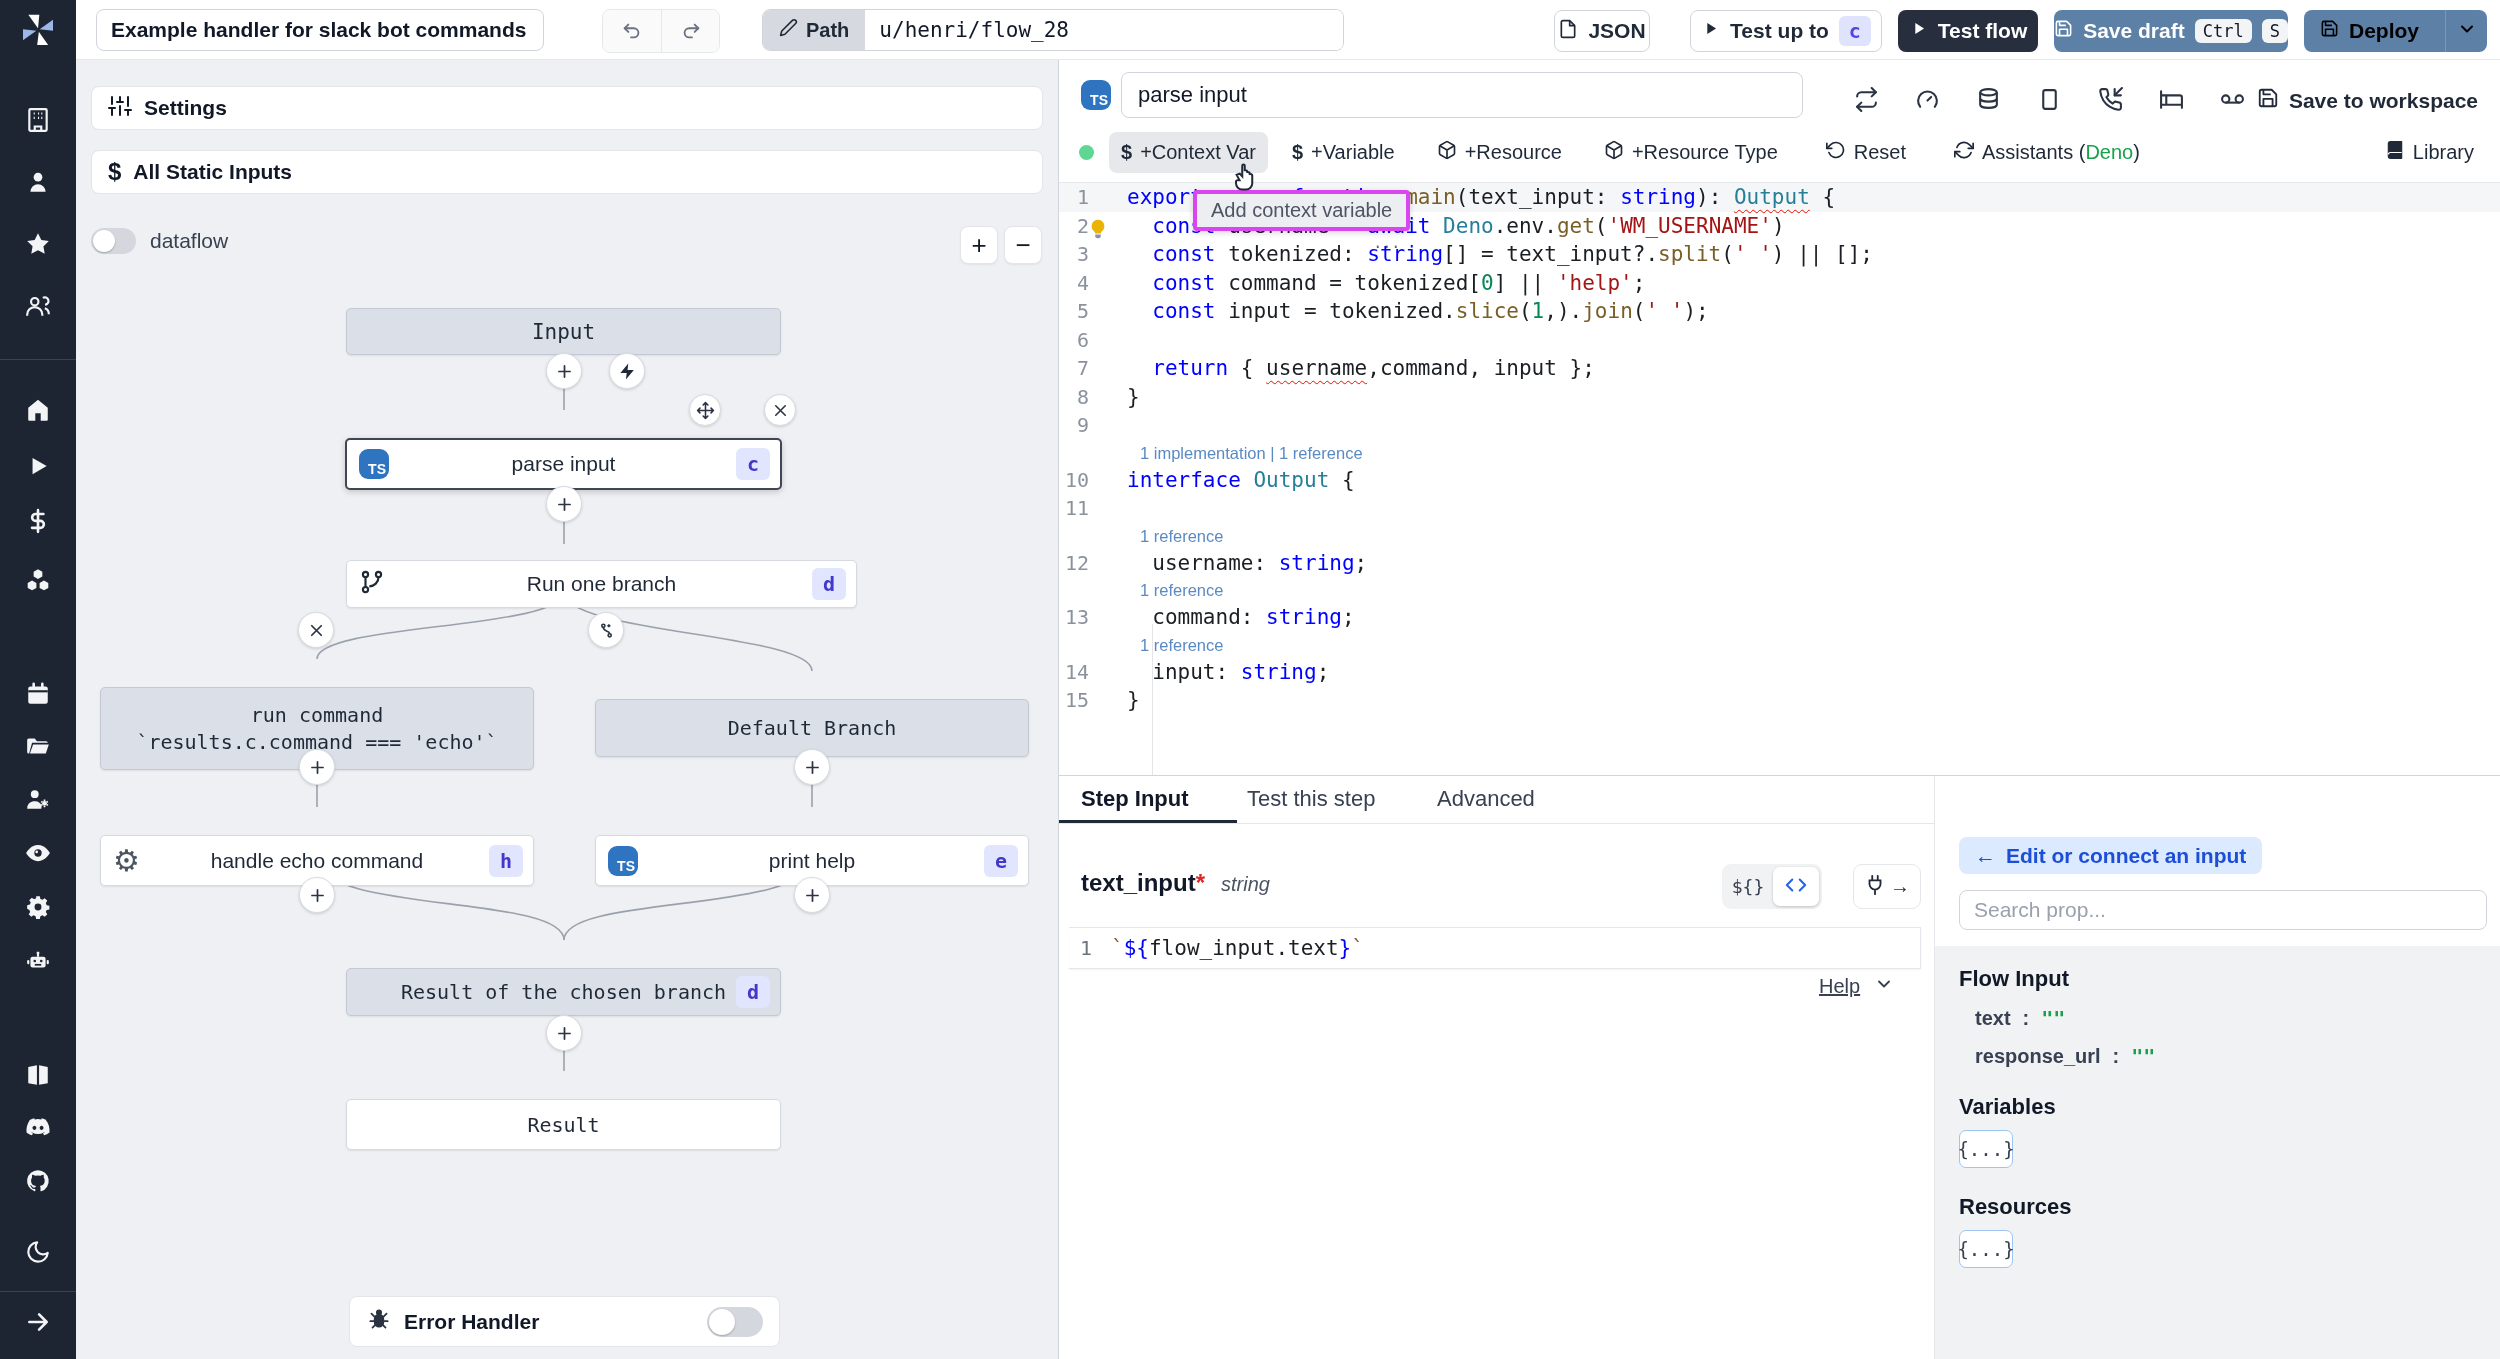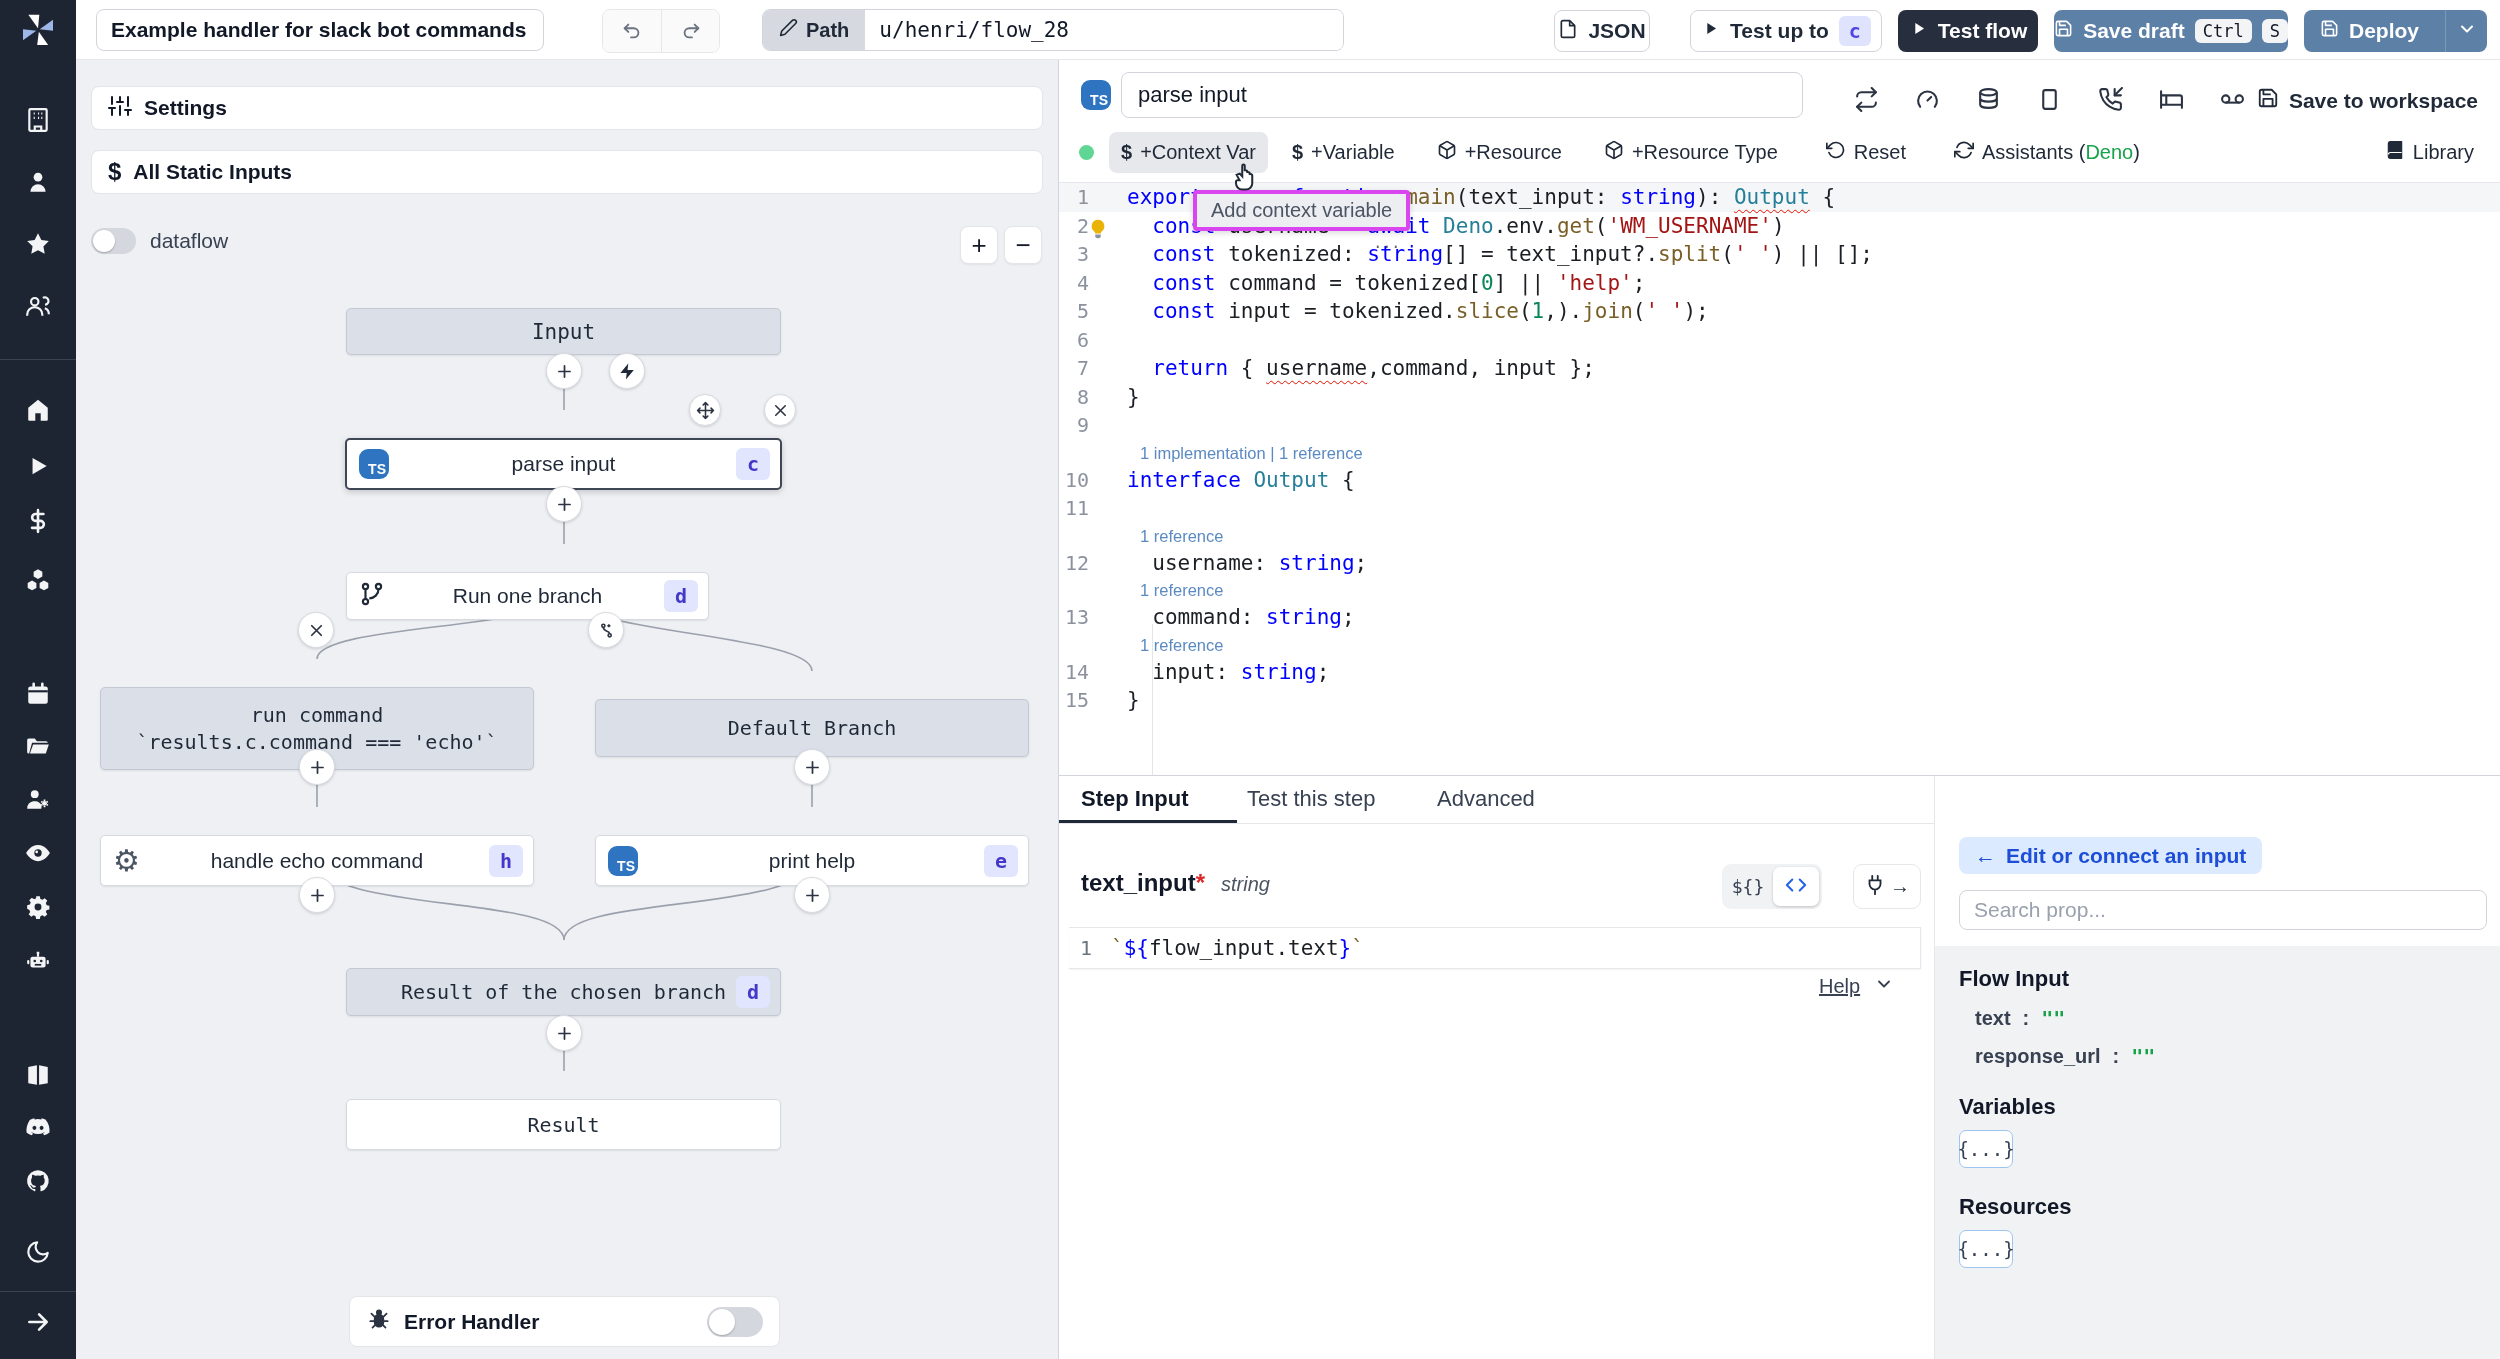--- a/index.html
+++ b/index.html
@@ -28,21 +28,21 @@
   .pathgrp { position:absolute; left:686px; top:9px; height:42px; display:flex; border:1px solid #d1d5db; border-radius:8px; overflow:hidden; }
   .pathlabel { display:flex; align-items:center; gap:8px; background:#d6dae0; color:#1f2937; font-weight:700; font-size:20px; padding:0 16px; }
   .pathval { width:478px; border:none; outline:none; font-size:21px; color:#111827; padding:0 14px;
     font-family:"DejaVu Sans Mono",monospace; }
   .tb-btn { position:absolute; top:10px; height:42px; display:flex; align-items:center; justify-content:center;
     gap:10px; border-radius:8px; font-size:21px; font-weight:600; cursor:pointer; }
   .btn-json { left:1478px; width:96px; border:1px solid #d1d5db; background:#fff; color:#1f2937; }
   .btn-testupto { left:1614px; width:192px; border:1px solid #d1d5db; background:#fff; color:#1f2937; }
   .btn-testflow { left:1822px; width:140px; background:#272e3d; color:#fff; }
   .btn-savedraft { left:1978px; width:234px; background:#5d80a6; color:#fff; }
-  .btn-deploy { left:2228px; width:183px; background:#5d80a6; color:#ffffff; padding:0; }
+  .btn-deploy { left:2228px; width:183px; background:#5d80a6; color:#000000; padding:0; }
   .badge-ind { background:#dfe3fd; color:#4f46e5; font-family:"DejaVu Sans Mono",monospace;
     border-radius:6px; padding:3px 10px; font-size:20px; font-weight:700; }
   .kbd { background:#f3f4f6; color:#111827; border-radius:6px; padding:2px 8px; font-size:17px;
     font-family:"DejaVu Sans Mono",monospace; font-weight:400; }
   .deploy-main { display:flex; align-items:center; gap:10px; padding:0 16px; height:100%; }
   .deploy-caret { display:flex; align-items:center; justify-content:center; width:48px; height:100%;
     border-left:1px solid #7b97b6; }
 
   .content { position:relative; display:flex; height:1299px; }
 
@@ -370,21 +370,21 @@
           <svg viewBox="0 0 24 24" fill="none" stroke="currentColor" stroke-width="2" stroke-linecap="round" stroke-linejoin="round">
               <path d="M12 2v20M2 12h20M12 2 9 5m3-3 3 3M12 22l-3-3m3 3 3-3M2 12l3-3m-3 3 3 3M22 12l-3-3m3 3-3 3"></path>
             </svg>
         </div>
         <div class="fab fab32" style="left:704px;top:350px">
           <svg viewBox="0 0 24 24" fill="none" stroke="currentColor" stroke-width="2" stroke-linecap="round">
               <path d="M18 6 6 18M6 6l12 12"></path>
             </svg>
         </div>
 
-        <div class="node node-white" style="left:270px;top:484px;width:363px;height:48px">
+        <div class="node node-white" style="left:270px;top:472px;width:511px;height:48px">
           <span class="lbadge"><svg viewBox="0 0 24 24" width="26" height="26" fill="none" stroke="#1f2937" stroke-width="2">
                 <circle cx="6" cy="5" r="2.4"></circle>
                 <circle cx="6" cy="19" r="2.4"></circle>
                 <circle cx="18" cy="5" r="2.4"></circle>
                 <path d="M18 7.5a8.5 8.5 0 0 1-8.5 8.5M6 7.5v9"></path>
               </svg></span>
           <span>Run one branch</span>
           <span class="rbadge">d</span>
         </div>
 

